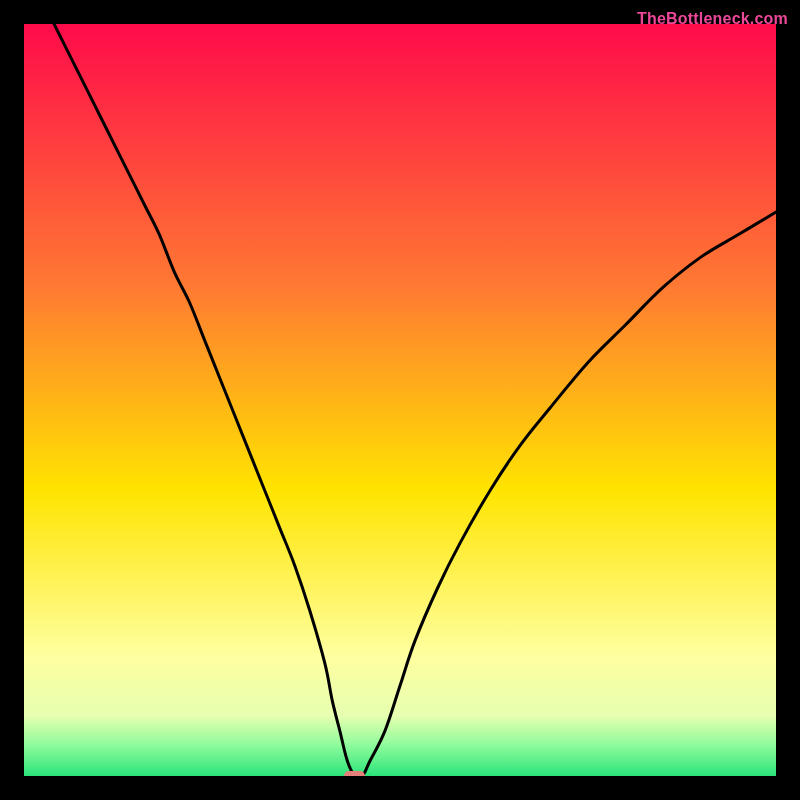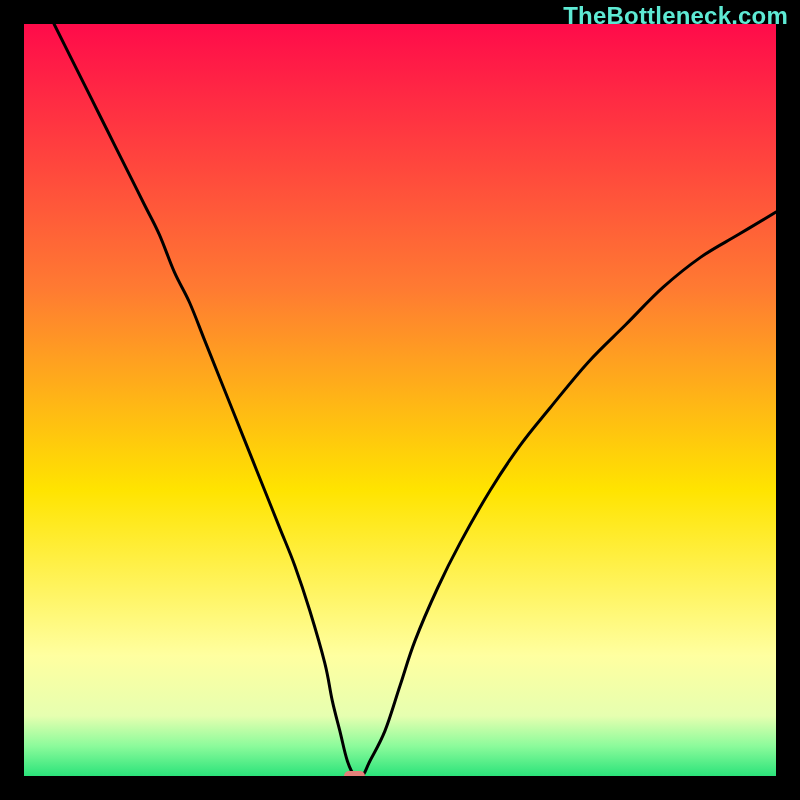--- a/index.html
+++ b/index.html
@@ -39,26 +39,26 @@
     top: 0;
     width: 100%;
     height: 100%;
   }
   .marker {
     position: absolute;
     border-radius: 7px;
   }
   .watermark {
     position: absolute;
-    top: 2px;
+    top: 10px;
     right: 12px;
     font-family: Arial, Helvetica, sans-serif;
-    font-size: 24px;
+    font-size: 16px;
     font-weight: 600;
-    color: #5eead4;
+    color: #ec4899;
     letter-spacing: 0.2px;
   }
 </style>
 </head>
 <body>
 
 <div class="frame">
 
   <div class="plot-area">
     <svg class="gradient" viewBox="0 0 752 752" preserveAspectRatio="none">

